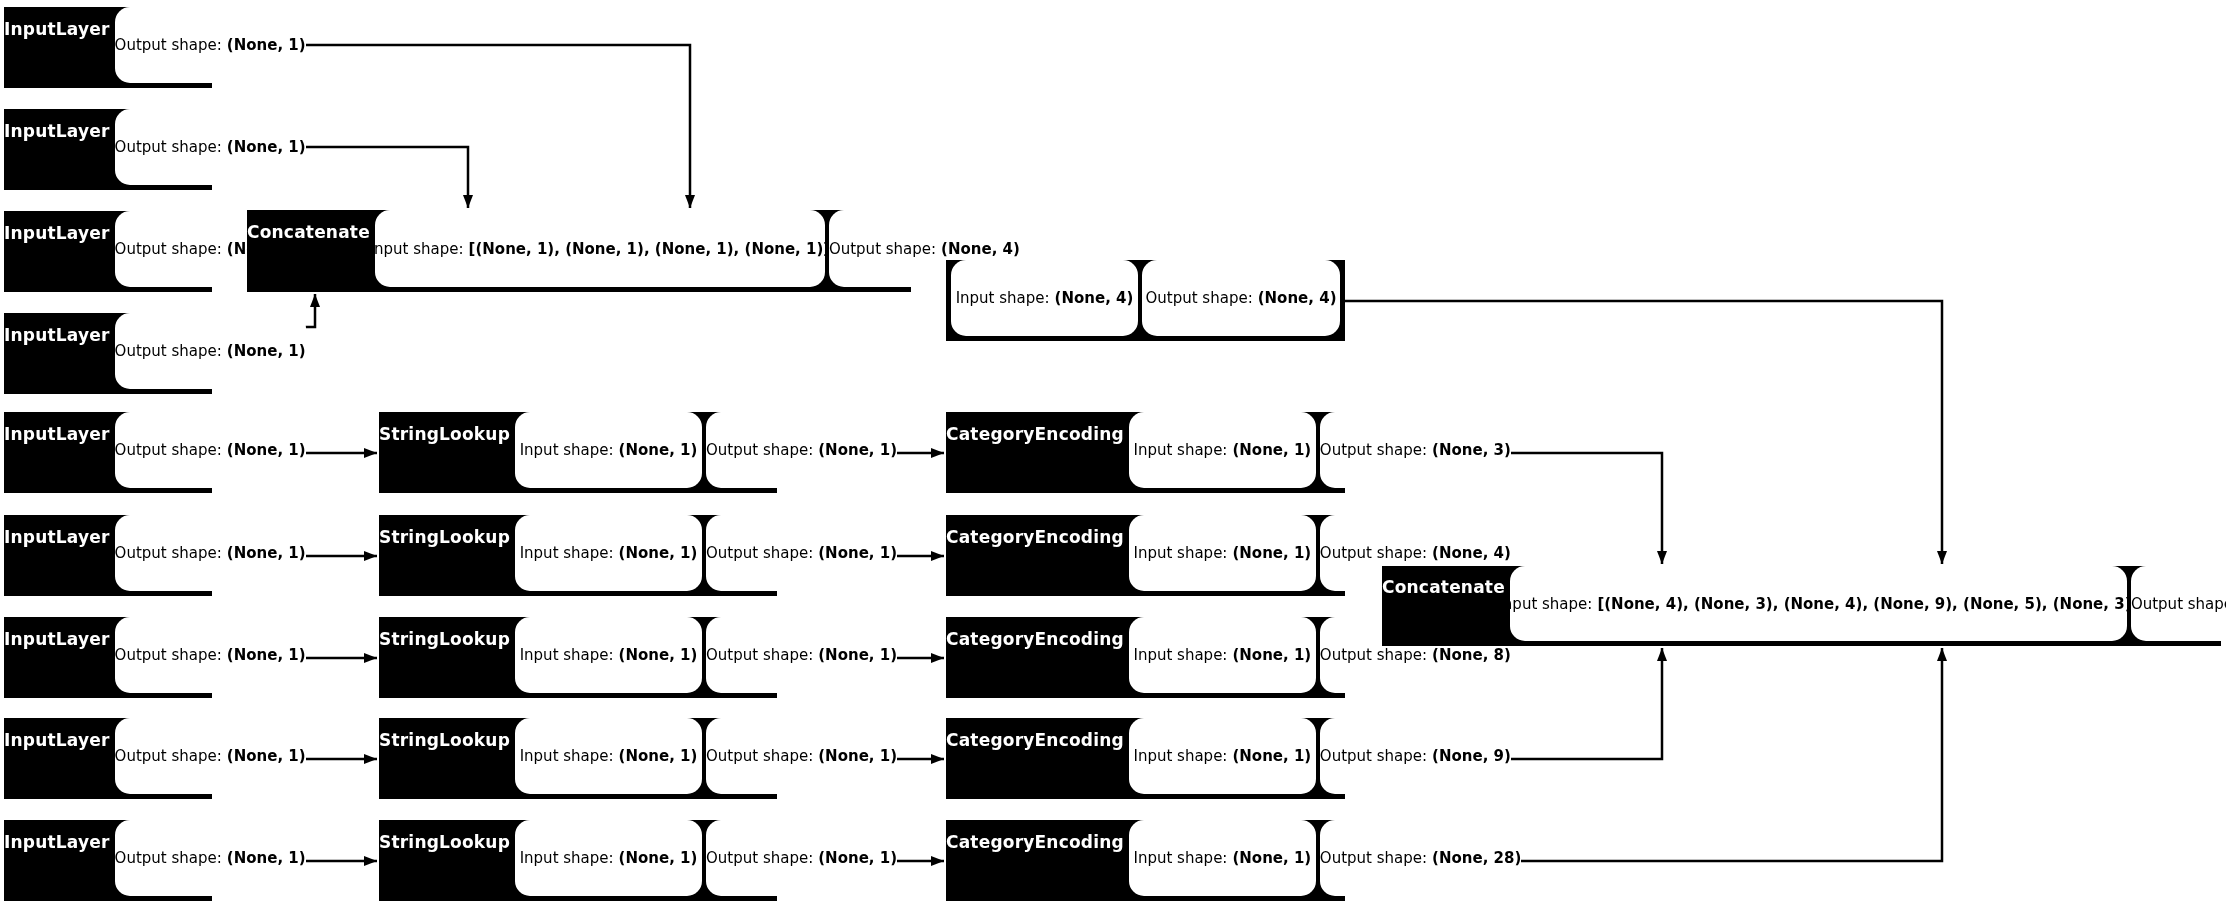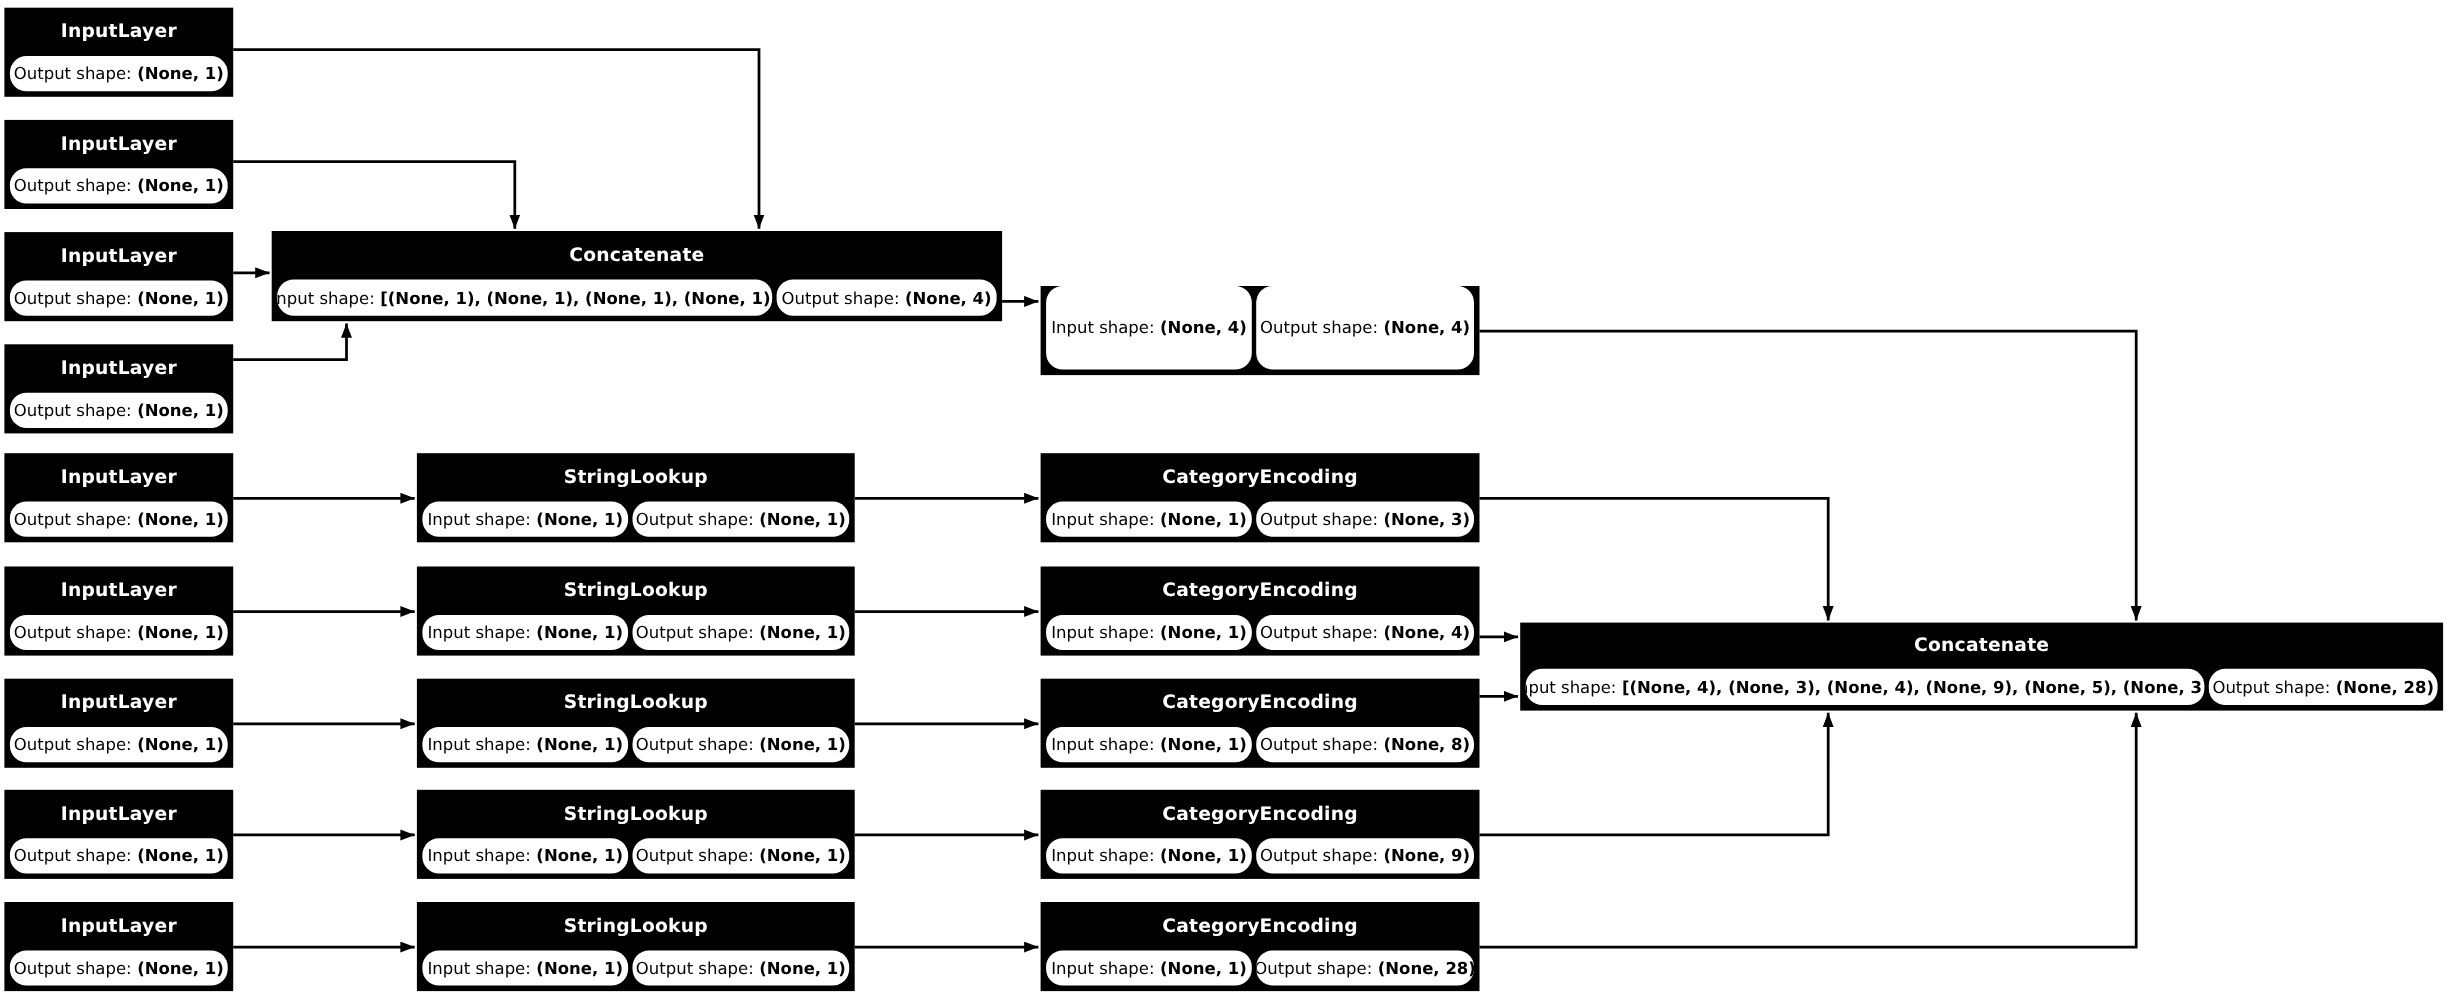--- a/index.html
+++ b/index.html
@@ -7,21 +7,21 @@
     position:relative;
     width:2226px;height:908px;
     background:#ffffff;
     font-family:"DejaVu Sans","Liberation Sans",sans-serif;
     overflow:hidden;
   }
   #edge-layer{position:absolute;left:0;top:0;width:2226px;height:908px;pointer-events:none;}
   .node{
     position:absolute;
     background:#000000;
-    display:flex;flex-direction:column;
+    display:flex;flex-direction:row;
     box-sizing:border-box;
     text-align:center;
   }
   .node-title{
     height:44px;
     display:flex;align-items:center;justify-content:center;
     color:#ffffff;font-weight:bold;font-size:17px;
     letter-spacing:0.2px;
     white-space:nowrap;
   }

